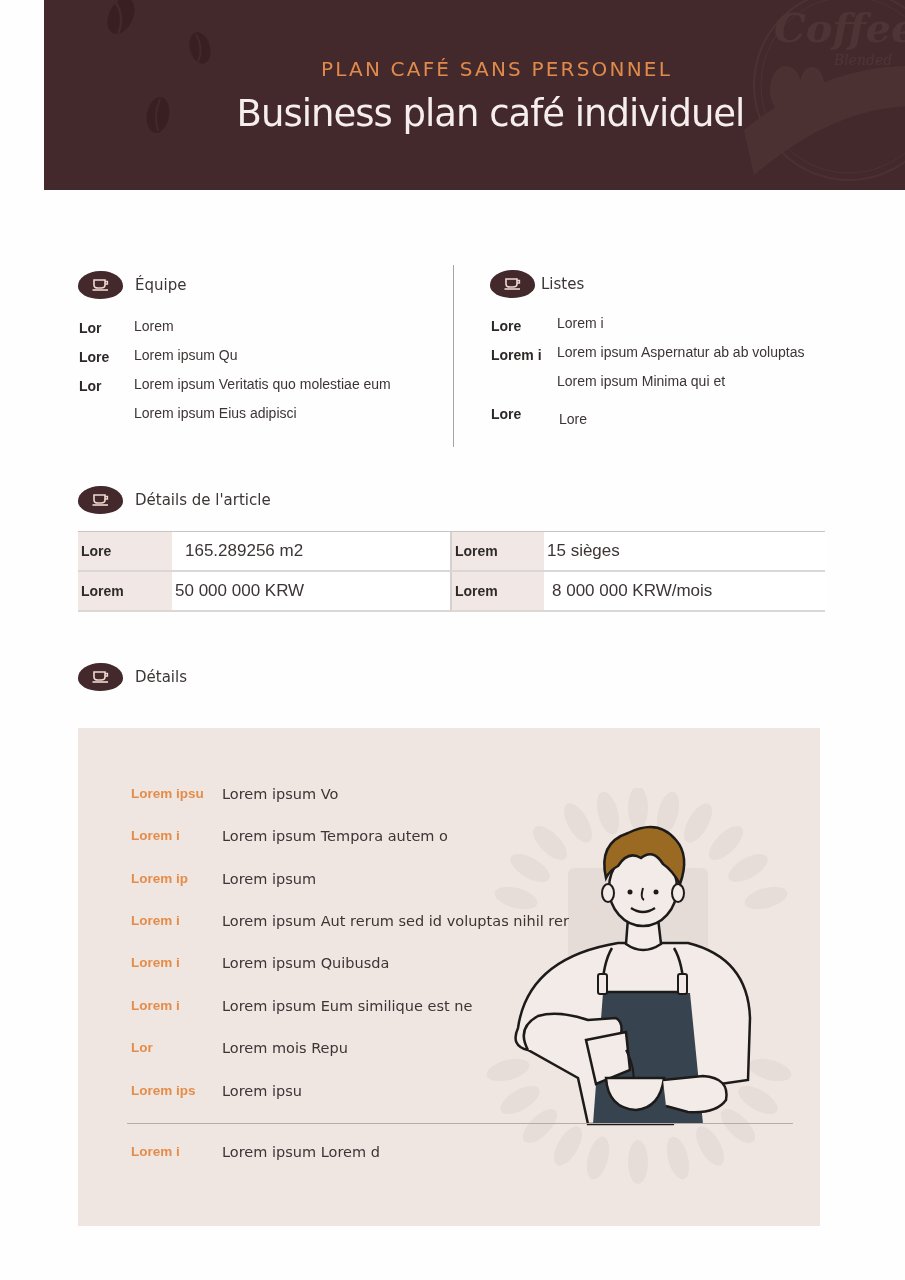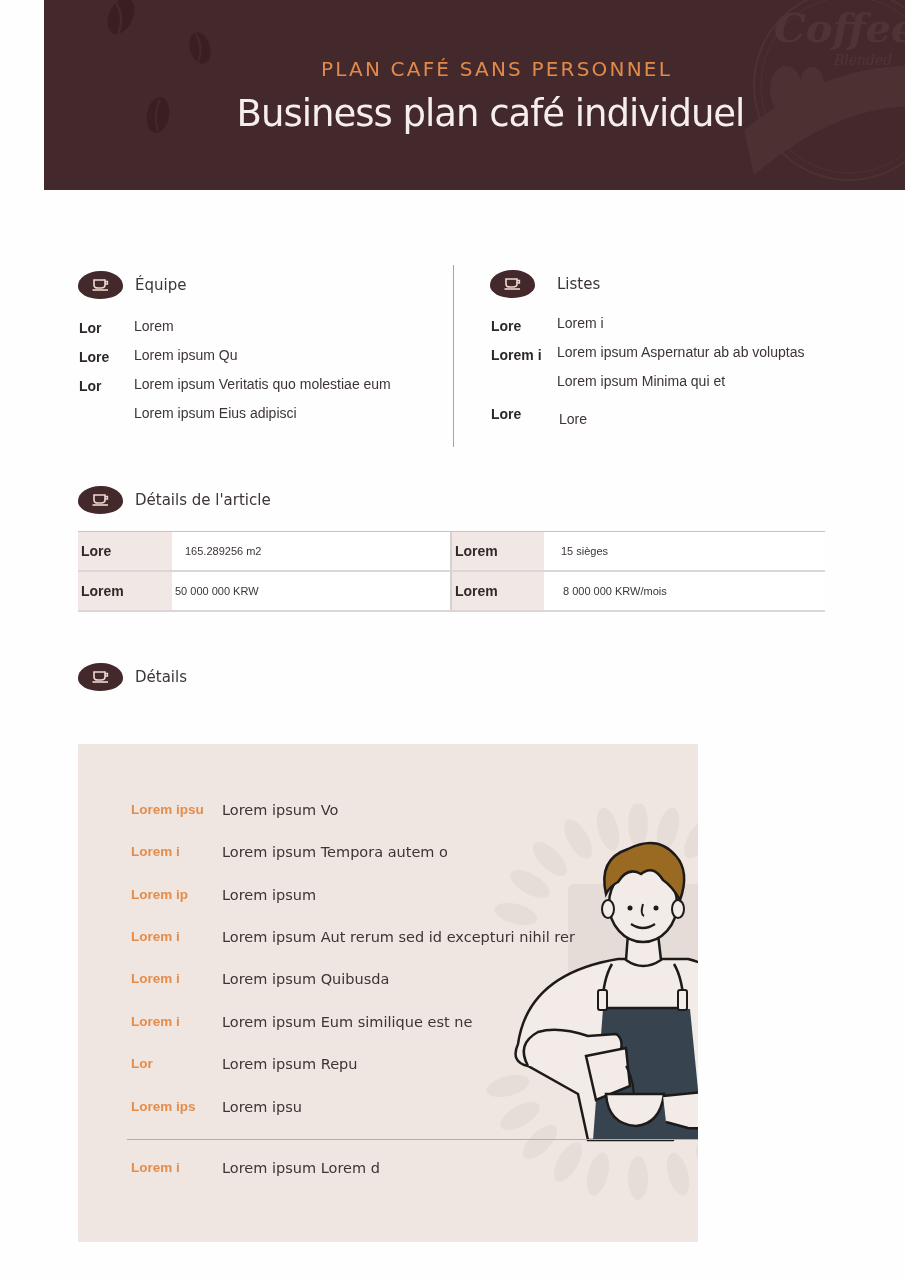--- a/index.html
+++ b/index.html
@@ -23,25 +23,25 @@
   .kv-row { position: absolute; left: 0; white-space: nowrap; }
   .kv-key { position: absolute; left: 0; font-weight: bold; color: #2d2828; font-size: 14px; }
   .kv-val { position: absolute; color: #3d3535; font-size: 14px; }
 
   .vdivider { position: absolute; left: 453px; top: 265px; width: 1px; height: 182px; background: #a9a4a4; }
 
   
   .tbl { position: absolute; left: 78px; top: 531px; width: 747px; border-top: 1px solid #c9c4c4; }
   .tbl-row { display: flex; height: 40px; border-bottom: 2px solid #dcd7d7; }
   .tbl-cell-key { background: #f1e8e5; font-weight: bold; color: #2f2a2a; font-size: 14px; display: flex; align-items: center; padding-left: 3px; }
-  .tbl-cell-val { background: #fff; color: #3d3535; font-size: 11px; display: flex; align-items: center; }
+  .tbl-cell-val { background: #fff; color: #3d3535; font-size: 17px; display: flex; align-items: center; }
   .tbl-sep { width: 2px; background: #d6d1d1; }
 
   
-  .details-box { position: absolute; left: 78px; top: 744px; width: 620px; height: 498px; background: #efe6e2; overflow: hidden; }
+  .details-box { position: absolute; left: 78px; top: 728px; width: 742px; height: 498px; background: #efe6e2; overflow: hidden; }
   .det-row { position: absolute; left: 53px; }
   .det-key { position: absolute; left: 0; color: #e48c4a; font-weight: bold; font-size: 13.5px; white-space: nowrap; }
   .det-val { position: absolute; left: 91px; color: #3d3535; font-size: 14.5px; font-family: "DejaVu Sans", sans-serif; white-space: nowrap; }
   .det-divider { position: absolute; left: 49px; top: 395px; width: 666px; height: 1px; background: #b6aca8; }
   .illus { position: absolute; left: 380px; top: 60px; width: 360px; height: 400px; }
 </style>
 </head>
 <body>
 
 <div class="header">
@@ -104,21 +104,21 @@
 <div class="vdivider"></div>
 
 <div class="sec-head" style="left:490px;top:270px">
   <div class="sec-icon">
     <svg width="18" height="12" viewBox="0 0 18 12">
         <path d="M2 1 H13 V6 Q13 9 9 9 H6 Q2 9 2 6 Z" fill="none" stroke="#efd9cf" stroke-width="1.6"></path>
         <path d="M13 2.5 H15.5 V5 H13" fill="none" stroke="#efd9cf" stroke-width="1.3"></path>
         <path d="M0.5 11 H16" stroke="#efd9cf" stroke-width="1.6"></path>
       </svg>
   </div>
-  <span class="sec-title" style="margin-left:22px">Listes</span>
+  <span class="sec-title" style="margin-left:6px">Listes</span>
 </div>
 <div class="kv" style="left:491px;top:315px">
   <div class="kv-row" style="top:0">
     <span class="kv-key" style="top:3px">Lore</span>
     <span class="kv-val" style="left:66px;top:0">Lorem i</span>
   </div>
   <div class="kv-row" style="top:29px">
     <span class="kv-key" style="top:3px">Lorem i</span>
     <span class="kv-val" style="left:66px;top:0">Lorem ipsum Aspernatur ab ab voluptas</span>
   </div>
@@ -141,28 +141,28 @@
       </svg>
   </div>
   <span class="sec-title">Détails de l'article</span>
 </div>
 <div class="tbl">
   <div class="tbl-row">
     <div class="tbl-cell-key" style="width:94px">Lore</div>
     <div class="tbl-cell-val" style="width:278px;padding-left:13px">165.289256 m2</div>
     <div class="tbl-sep"></div>
     <div class="tbl-cell-key" style="width:92px">Lorem</div>
-    <div class="tbl-cell-val" style="width:281px;padding-left:17px">15 sièges</div>
+    <div class="tbl-cell-val" style="width:281px;padding-left:3px">15 sièges</div>
   </div>
   <div class="tbl-row">
     <div class="tbl-cell-key" style="width:94px">Lorem</div>
     <div class="tbl-cell-val" style="width:278px;padding-left:3px">50 000 000 KRW</div>
     <div class="tbl-sep"></div>
     <div class="tbl-cell-key" style="width:92px">Lorem</div>
-    <div class="tbl-cell-val" style="width:281px;padding-left:19px">8 000 000 KRW/mois</div>
+    <div class="tbl-cell-val" style="width:281px;padding-left:8px">8 000 000 KRW/mois</div>
   </div>
 </div>
 
 <div class="sec-head" style="left:78px;top:663px">
   <div class="sec-icon">
     <svg width="18" height="12" viewBox="0 0 18 12">
         <path d="M2 1 H13 V6 Q13 9 9 9 H6 Q2 9 2 6 Z" fill="none" stroke="#efd9cf" stroke-width="1.6"></path>
         <path d="M13 2.5 H15.5 V5 H13" fill="none" stroke="#efd9cf" stroke-width="1.3"></path>
         <path d="M0.5 11 H16" stroke="#efd9cf" stroke-width="1.6"></path>
       </svg>
@@ -238,33 +238,33 @@
   <div class="det-row" style="top:100px">
     <span class="det-key">Lorem i</span>
     <span class="det-val">Lorem ipsum Tempora autem o</span>
   </div>
   <div class="det-row" style="top:143px">
     <span class="det-key">Lorem ip</span>
     <span class="det-val">Lorem ipsum</span>
   </div>
   <div class="det-row" style="top:185px">
     <span class="det-key">Lorem i</span>
-    <span class="det-val">Lorem ipsum Aut rerum sed id excepturi nihil rer</span>
+    <span class="det-val">Lorem ipsum Aut rerum sed id voluptas nihil rer</span>
   </div>
   <div class="det-row" style="top:227px">
     <span class="det-key">Lorem i</span>
     <span class="det-val">Lorem ipsum Quibusda</span>
   </div>
   <div class="det-row" style="top:270px">
     <span class="det-key">Lorem i</span>
     <span class="det-val">Lorem ipsum Eum similique est ne</span>
   </div>
   <div class="det-row" style="top:312px">
     <span class="det-key">Lor</span>
-    <span class="det-val">Lorem ipsum Repu</span>
+    <span class="det-val">Lorem mois Repu</span>
   </div>
   <div class="det-row" style="top:355px">
     <span class="det-key">Lorem ips</span>
     <span class="det-val">Lorem ipsu</span>
   </div>
 
   <div class="det-divider"></div>
 
   <div class="det-row" style="top:416px">
     <span class="det-key">Lorem i</span>

